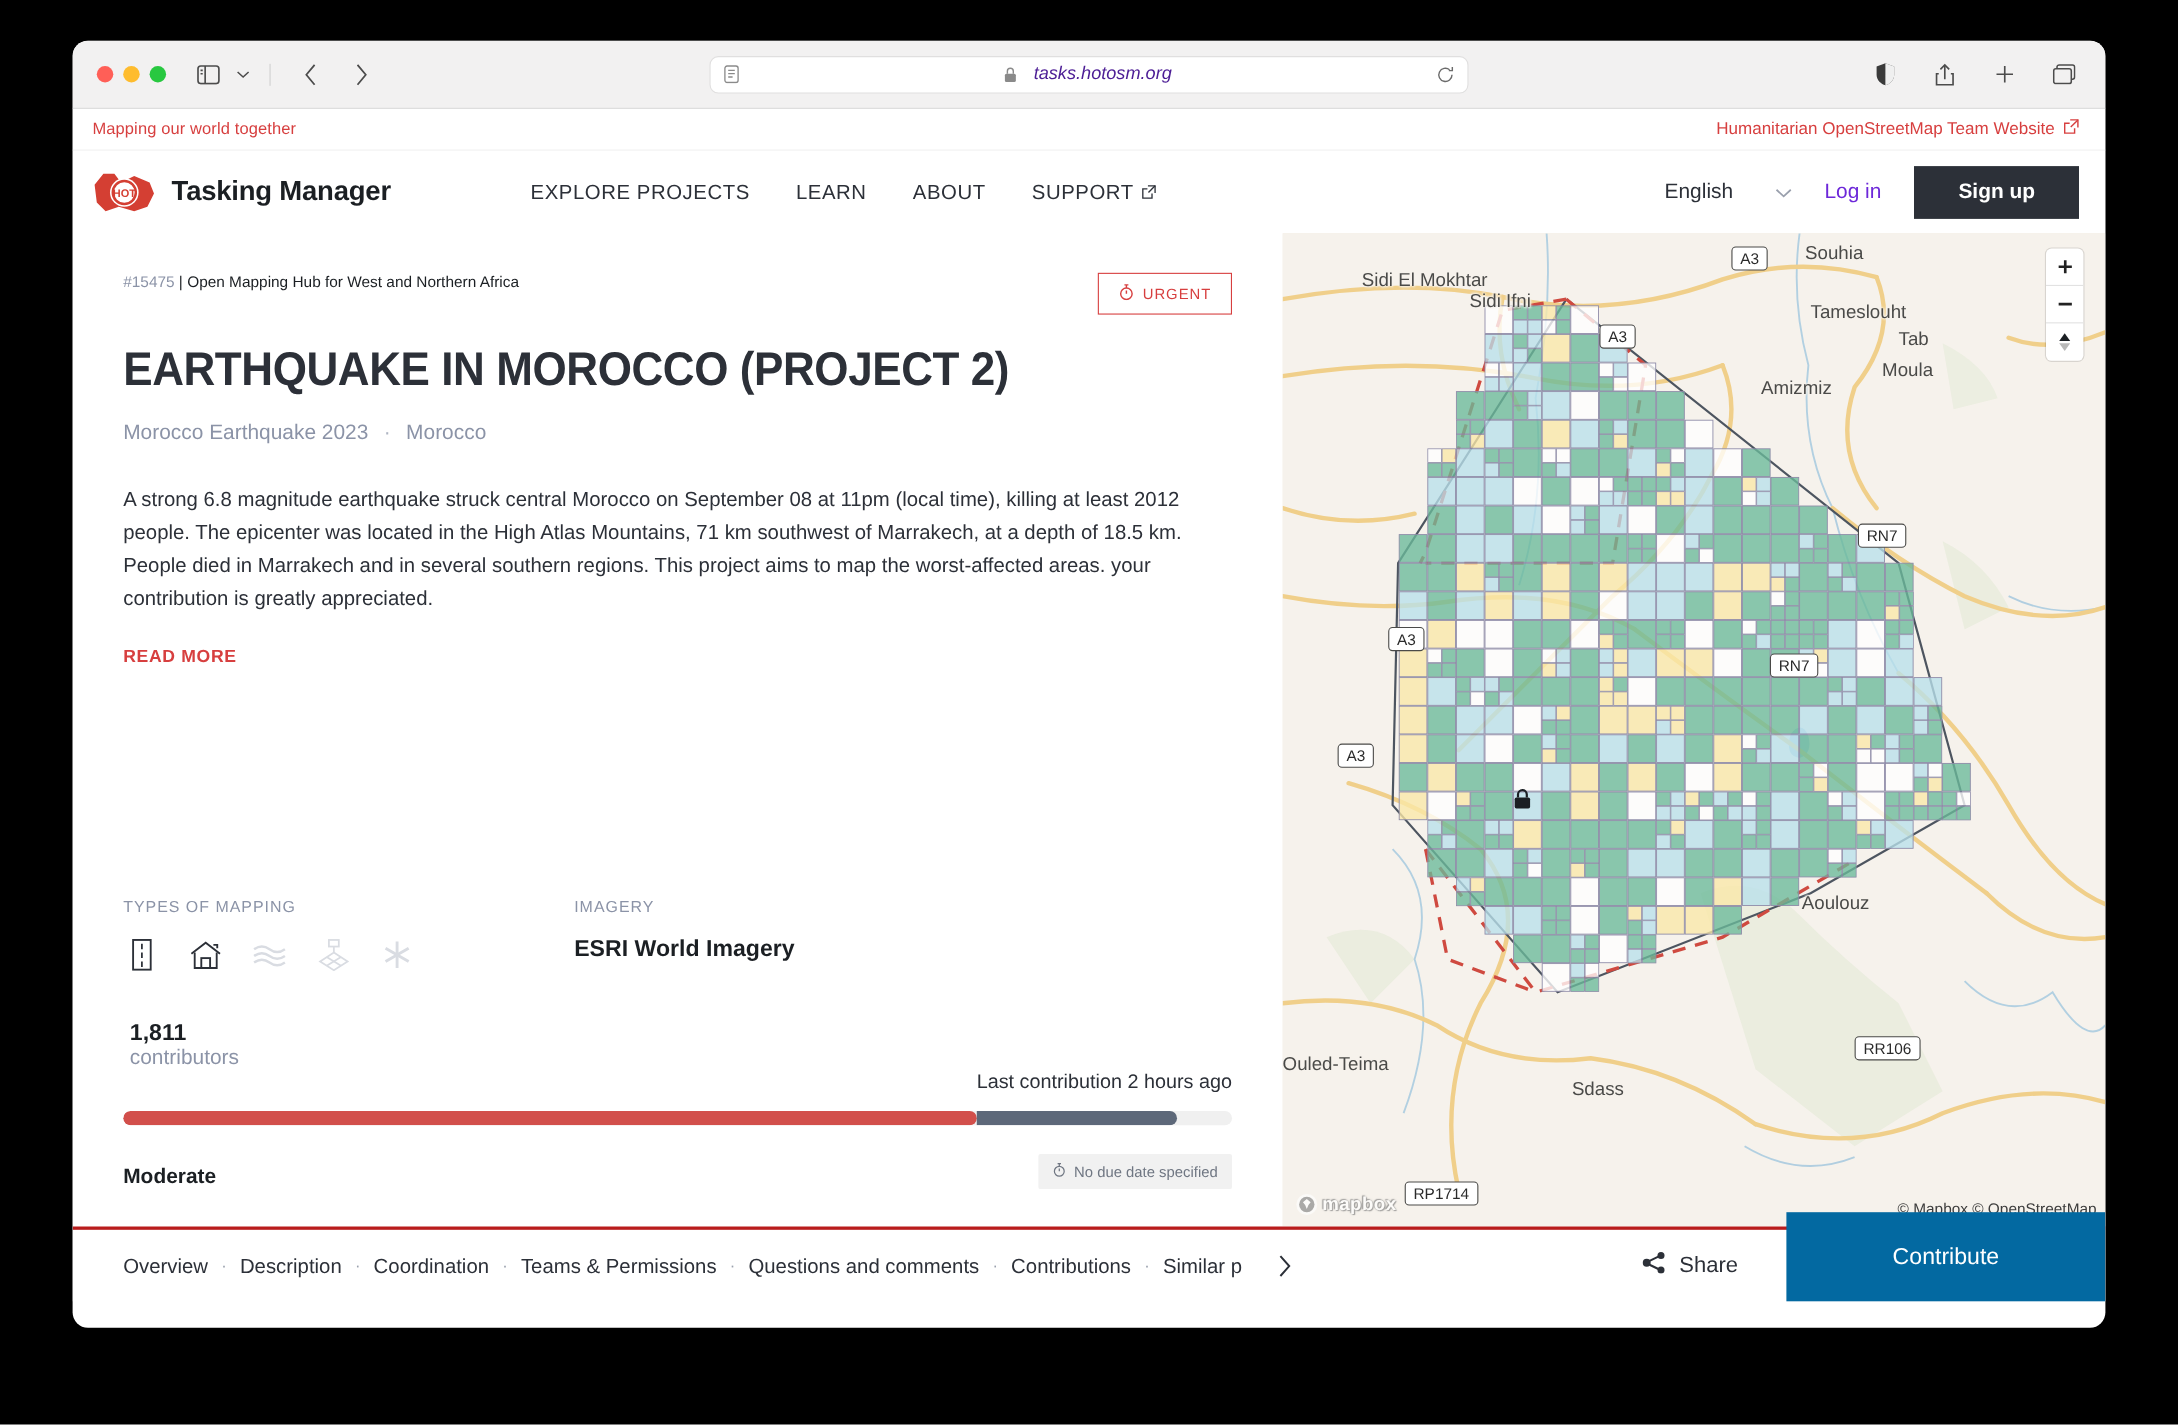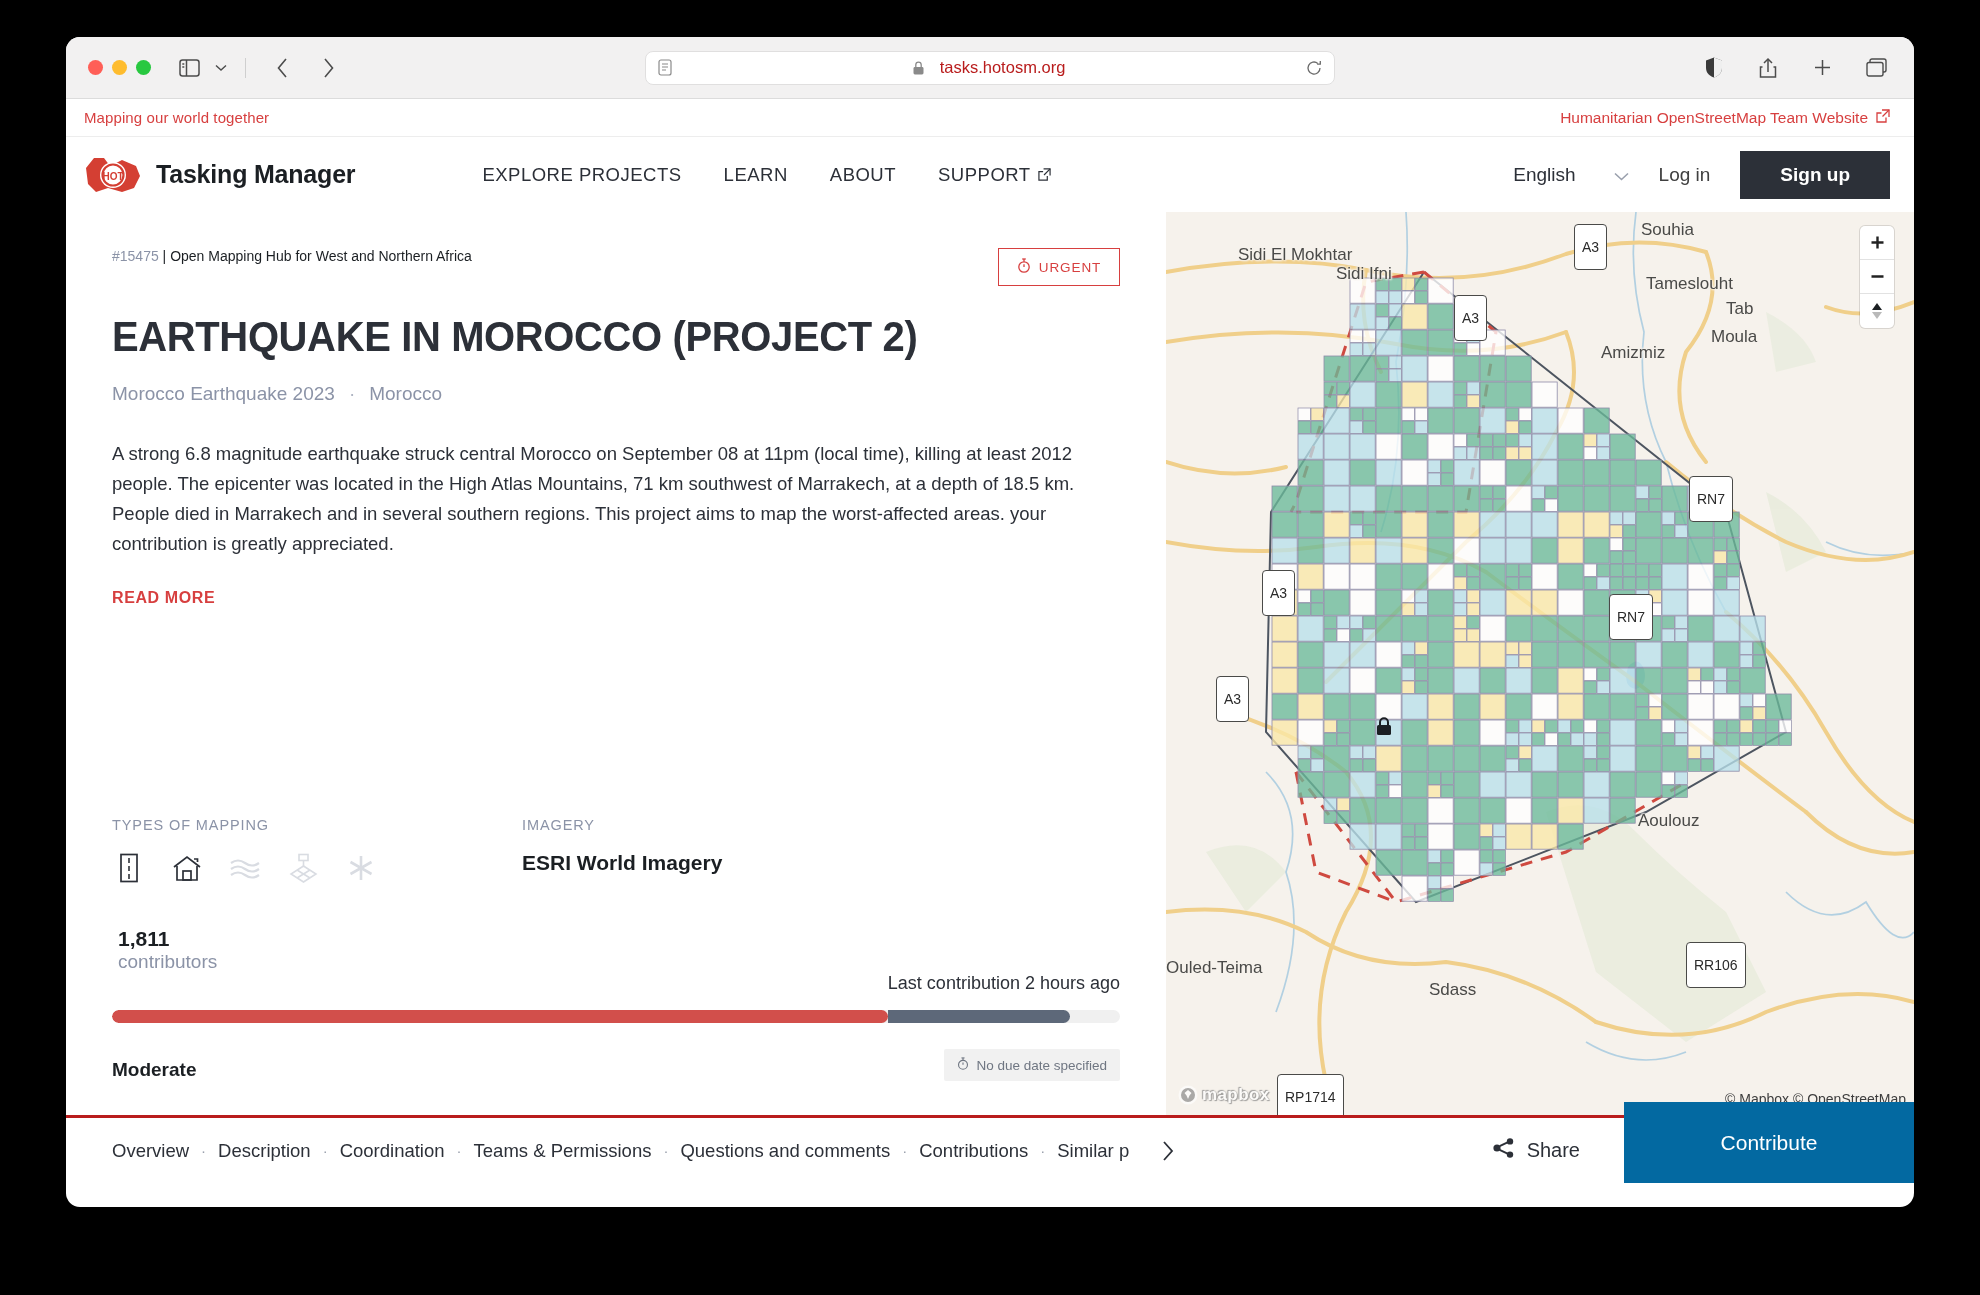--- a/index.html
+++ b/index.html
@@ -62,25 +62,26 @@
     border-radius: 8px;
     display: flex;
     align-items: center;
     padding: 0 12px;
     position: relative;
   }
   .url-text {
     flex: 1;
     text-align: center;
     font-size: 16.5px;
-    color: #b91c1c;
+    color: #4c1d95;
     display: flex;
     align-items: center;
     justify-content: center;
     gap: 16px;
+    font-style: italic;
   }
   .shield-left { color: #8a8a8a; display: flex; align-items: center; }
   .reload { color: #6b6b6b; display: flex; align-items: center; }
 
   
   .top-strip {
     height: 38px;
     background: #ffffff;
     border-bottom: 1px solid #ededed;
     display: flex;
@@ -114,21 +115,21 @@
   .nav-link {
     font-size: 18.5px;
     color: #2c3038;
     letter-spacing: 0.5px;
     font-family: "Liberation Sans Narrow","Liberation Sans", sans-serif;
     display: flex; align-items: center; gap: 7px;
     cursor: pointer;
   }
   .nav-right { margin-left: auto; display: flex; align-items: center; gap: 30px; }
   .lang-select { display: flex; align-items: center; gap: 38px; font-size: 19px; color: #2c3038; cursor: pointer; }
-  .login-link { font-size: 19px; color: #404040; cursor: pointer; }
+  .login-link { font-size: 19px; color: #6d28d9; cursor: pointer; }
   .signup-btn {
     background: #2c3038;
     color: #ffffff;
     font-size: 19px;
     font-weight: 700;
     padding: 13px 40px;
     border: none;
     cursor: pointer;
     font-family: "Liberation Sans", sans-serif;
   }
@@ -341,21 +342,21 @@
     white-space: nowrap;
     font-family: "Liberation Sans", sans-serif;
     text-shadow: 0 0 3px #f6f2ec, 0 0 2px #f6f2ec, 1px 1px 2px #f6f2ec, -1px -1px 2px #f6f2ec;
   }
   .shield {
     position: absolute;
     background: #ffffff;
     border: 1.5px solid #4a4a48;
     border-radius: 4px;
     font-size: 14px;
-    padding: 14px 7px;
+    padding: 2px 7px;
     color: #2b2b2b;
     font-family: "Liberation Sans", sans-serif;
     white-space: nowrap;
   }
   .map-ctrl {
     position: absolute;
     right: 20px;
     top: 14px;
     width: 34px;
     background: #ffffff;

